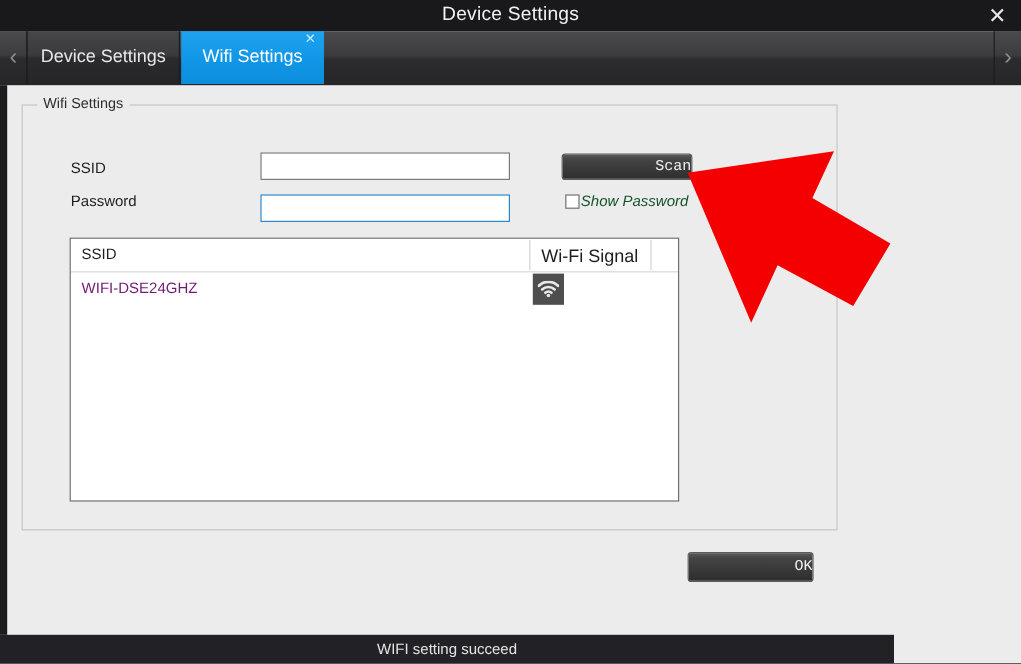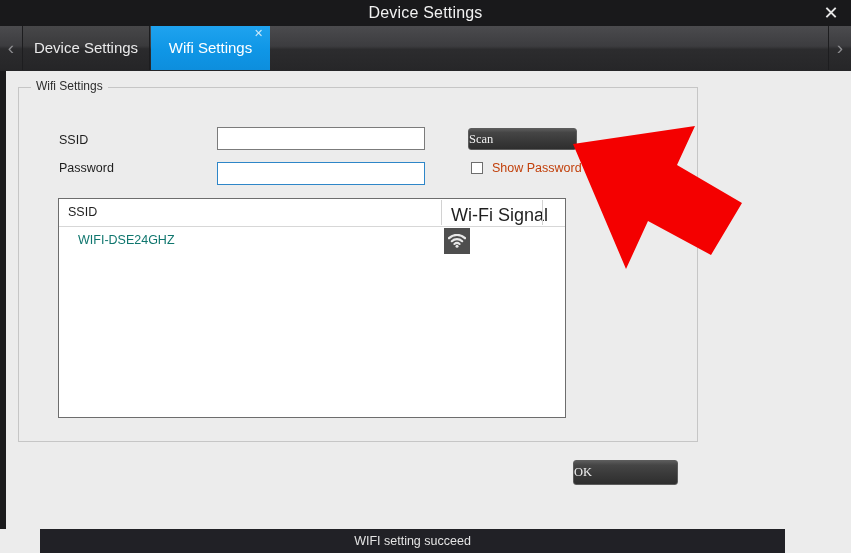--- a/index.html
+++ b/index.html
@@ -176,23 +176,23 @@
   }
 
   .btn {
     position: absolute;
     box-sizing: border-box;
     background: linear-gradient(to bottom, #5a5a5a 0%, #454545 18%, #3a3a3a 55%, #2e2e2e 100%);
     border: 1px solid #5c5c5c;
     border-radius: 3px;
     color: #f0f0f0;
     font-size: 12.5px;
-    text-align: left;
-    cursor: pointer;
-    font-family: Liberation Serif, serif;
+    text-align: right;
+    cursor: pointer;
+    font-family: Liberation Mono, monospace;
   }
   .btn-scan {
     left: 449px;
     top: 40px;
     width: 109px;
     height: 22px;
     line-height: 20px;
   }
 
   .checkbox-row {
@@ -205,23 +205,24 @@
   }
   .checkbox-box {
     width: 12px;
     height: 12px;
     border: 1px solid #6e6e6e;
     background: #ffffff;
     box-sizing: border-box;
     display: inline-block;
   }
   .checkbox-label {
-    margin-left: 9px;
-    font-size: 12.5px;
-    color: #c2410c;
+    margin-left: 1px;
+    font-size: 12.5px;
+    color: #14532d;
+    font-style: italic;
   }
 
   
   .listbox {
     position: absolute;
     left: 39px;
     top: 110px;
     width: 508px;
     height: 220px;
     background: #ffffff;
@@ -239,43 +240,43 @@
     position: absolute;
     left: 9px;
     top: 6px;
     font-size: 12.5px;
     color: #1e1e1e;
   }
   .col-signal-head {
     position: absolute;
     left: 392px;
     top: 6px;
-    font-size: 18px;
+    font-size: 15px;
     color: #1e1e1e;
   }
   .col-div {
     position: absolute;
     top: 1px;
     width: 1px;
     height: 25px;
     background: #d2d2d2;
   }
   .col-div-1 { left: 382px; }
   .col-div-2 { left: 483px; }
 
   .list-row {
     position: relative;
     height: 28px;
   }
   .row-ssid {
     position: absolute;
-    left: 19px;
+    left: 9px;
     top: 6px;
     font-size: 12.5px;
-    color: #0f766e;
+    color: #701a75;
   }
   .row-signal {
     position: absolute;
     left: 385px;
     top: 1px;
     width: 26px;
     height: 26px;
     background: #4e4e4e;
     display: flex;
     align-items: center;
@@ -297,21 +298,20 @@
     position: absolute;
     left: 0;
     top: 529px;
     width: 745px;
     height: 24px;
     background: #212126;
     color: #e4e4e4;
     font-size: 12.5px;
     text-align: center;
     line-height: 24px;
-    margin-left: 40px;
   }
 
   
   .arrow-annotation {
     position: absolute;
     left: 556px;
     top: 108px;
     width: 200px;
     height: 165px;
     pointer-events: none;

